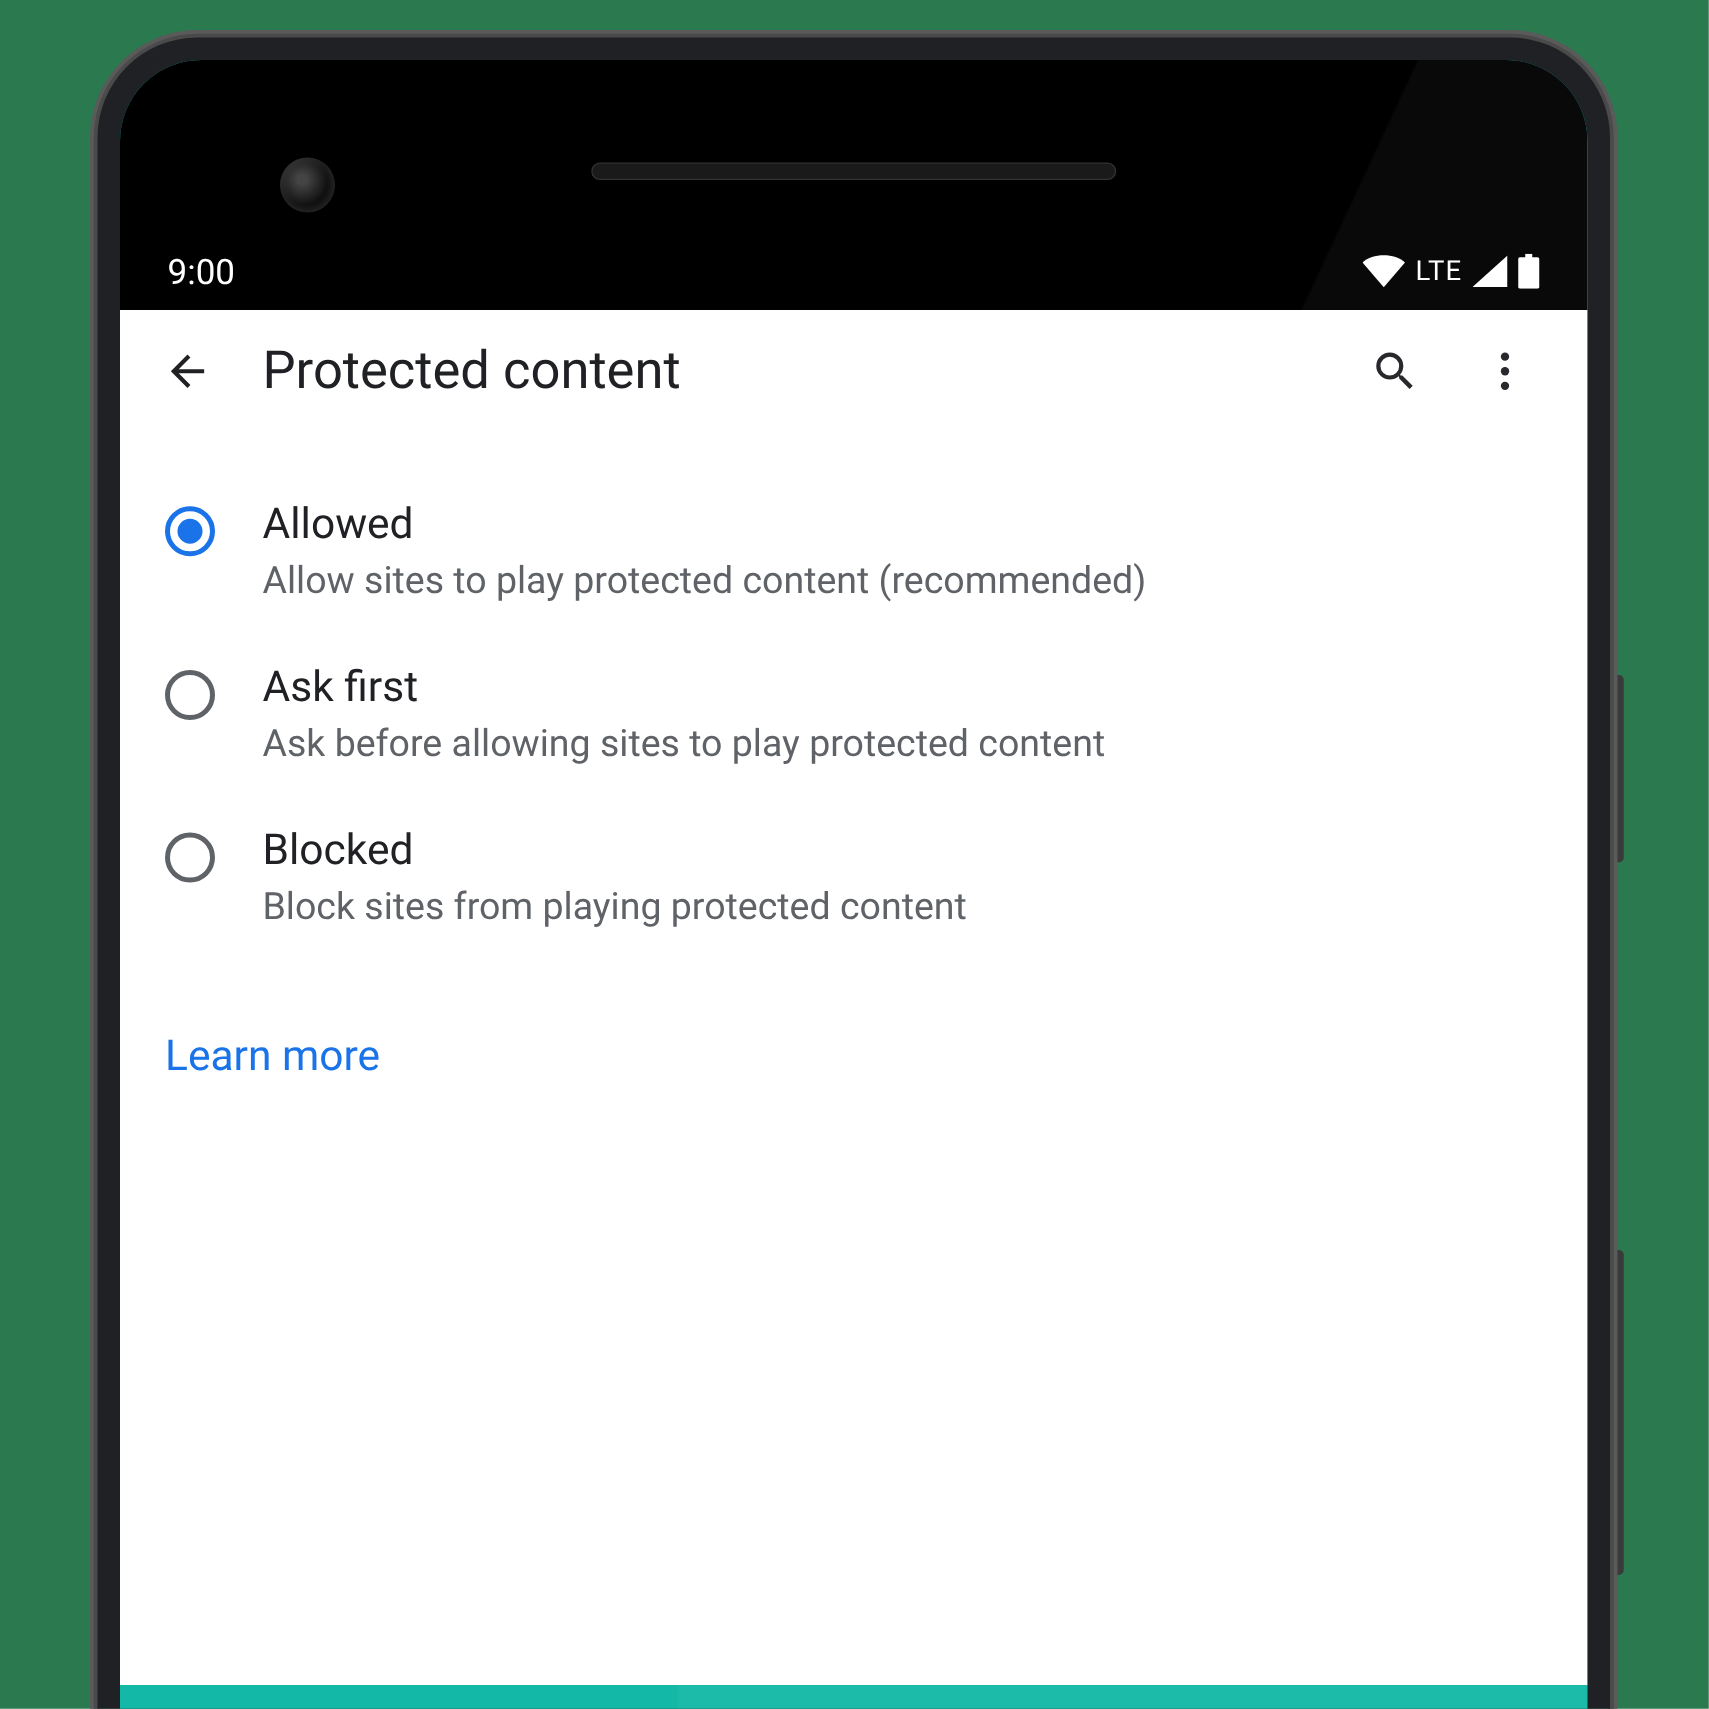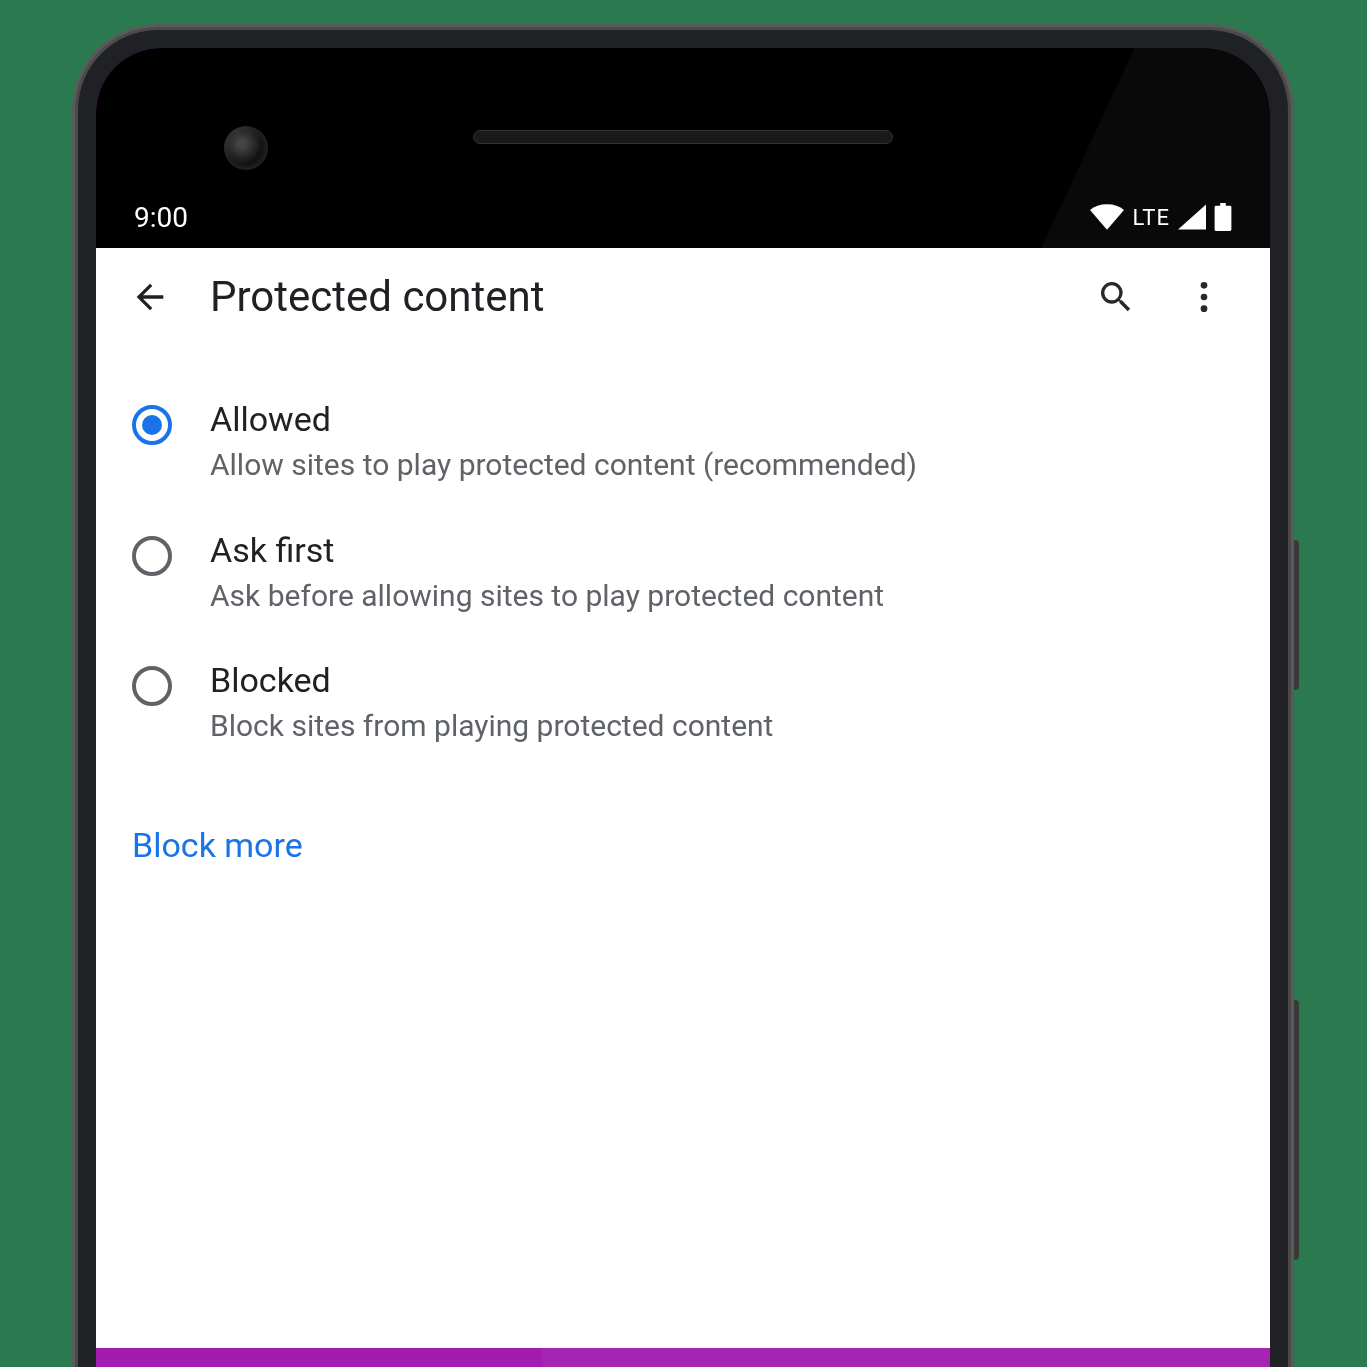--- a/index.html
+++ b/index.html
@@ -15,21 +15,21 @@
   position: absolute;
   left: 78px;
   top: 30px;
   width: 1210px;
   background: #202124;
   border-radius: 80px 80px 0 0;
   padding: 18px;
   box-shadow: 0 0 0 3px #4a4a4a, 0 0 0 6px #5a5a5a;
 }
 .phone-inner {
-  background: #a21caf;
+  background: #14b8a6;
   border-radius: 65px 65px 0 0;
   overflow: hidden;
   position: relative;
   height: 1320px;
 }
 .phone-top {
   height: 200px;
   background: #000;
   position: relative;
 }
@@ -253,18 +253,18 @@
         </div>
 
         <div class="radio-row">
           <div class="radio"></div>
           <div class="radio-text">
             <div class="radio-title">Blocked</div>
             <div class="radio-desc">Block sites from playing protected content</div>
           </div>
         </div>
 
-        <a class="learn-link">Block more</a>
+        <a class="learn-link">Learn more</a>
       </div>
     </div>
     <div class="glare"></div>
   </div>
 </div>
 
 </body></html>

